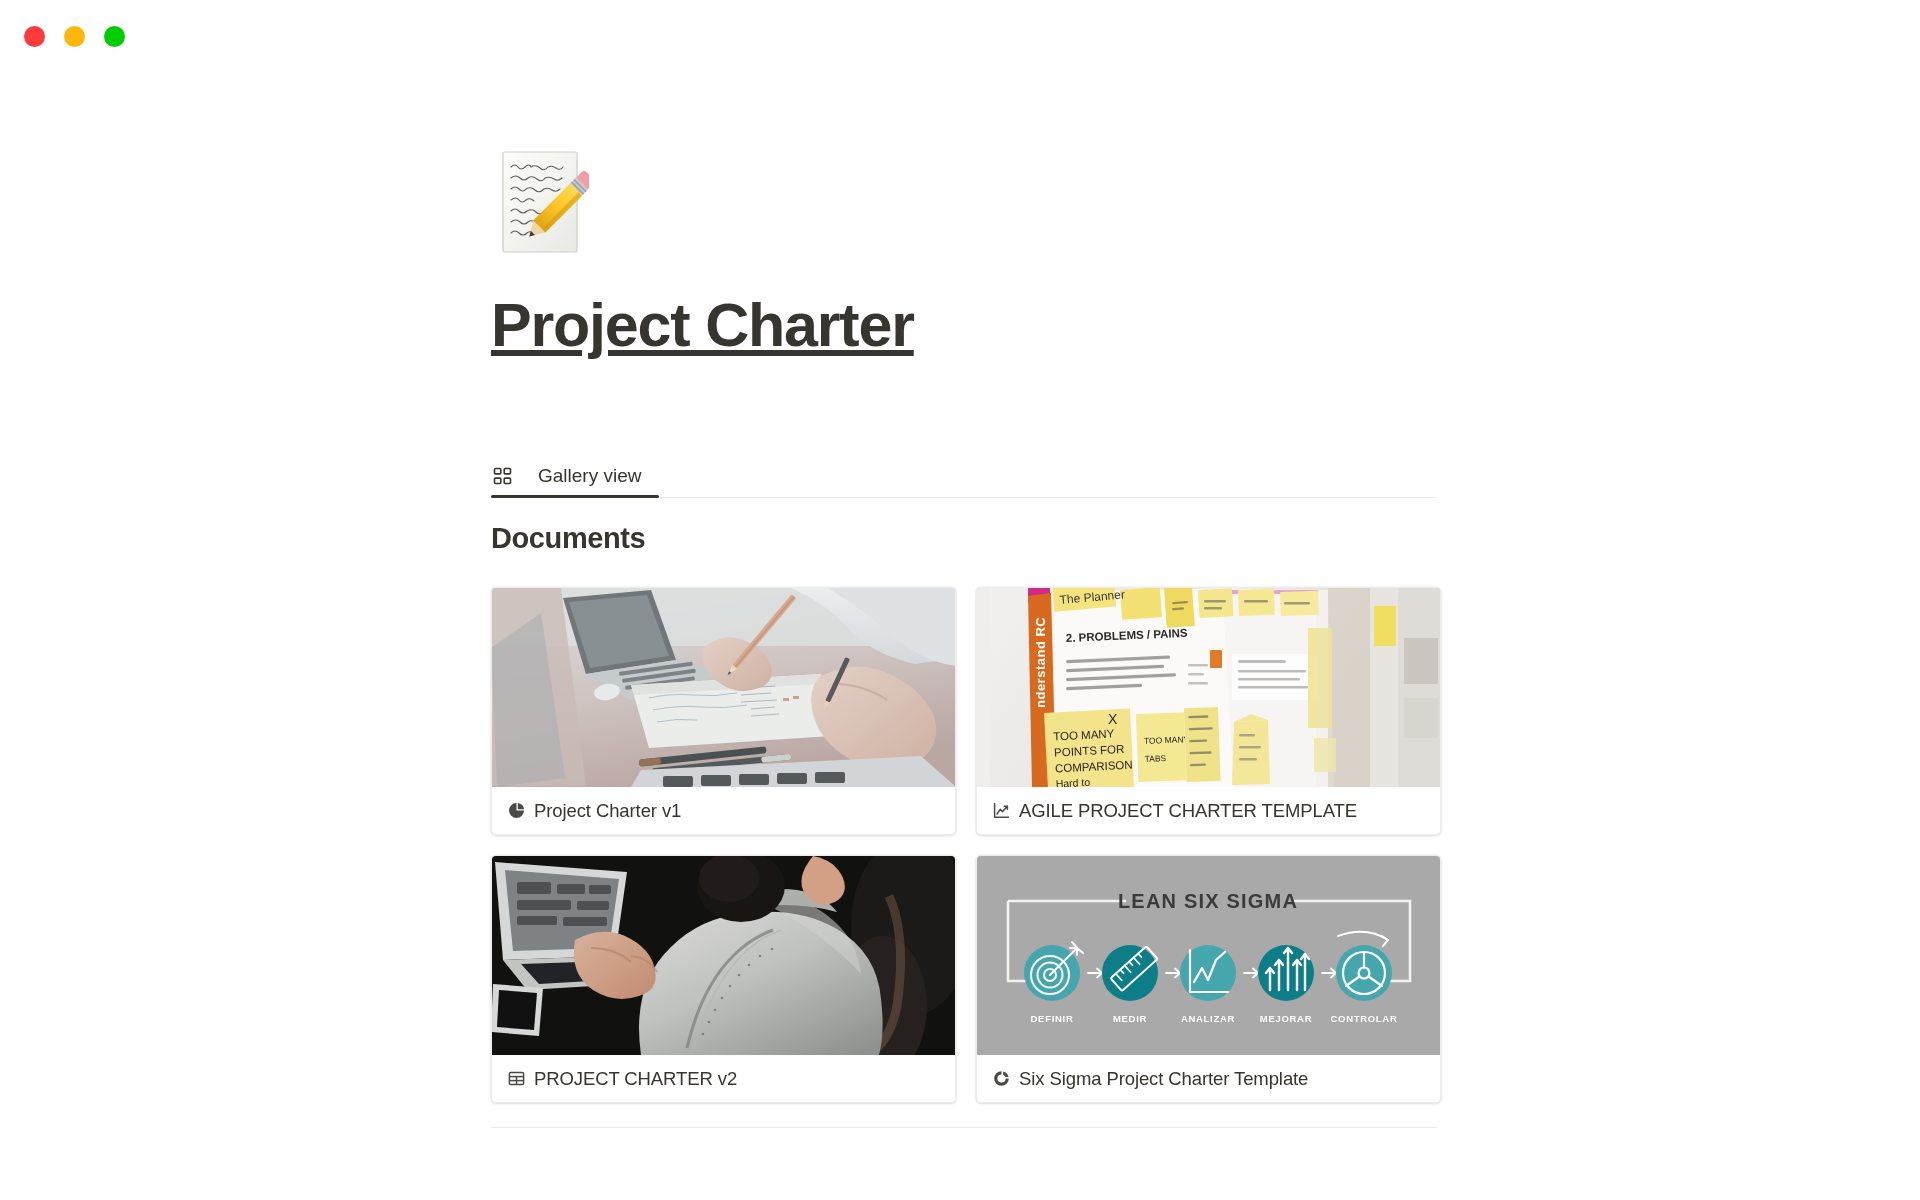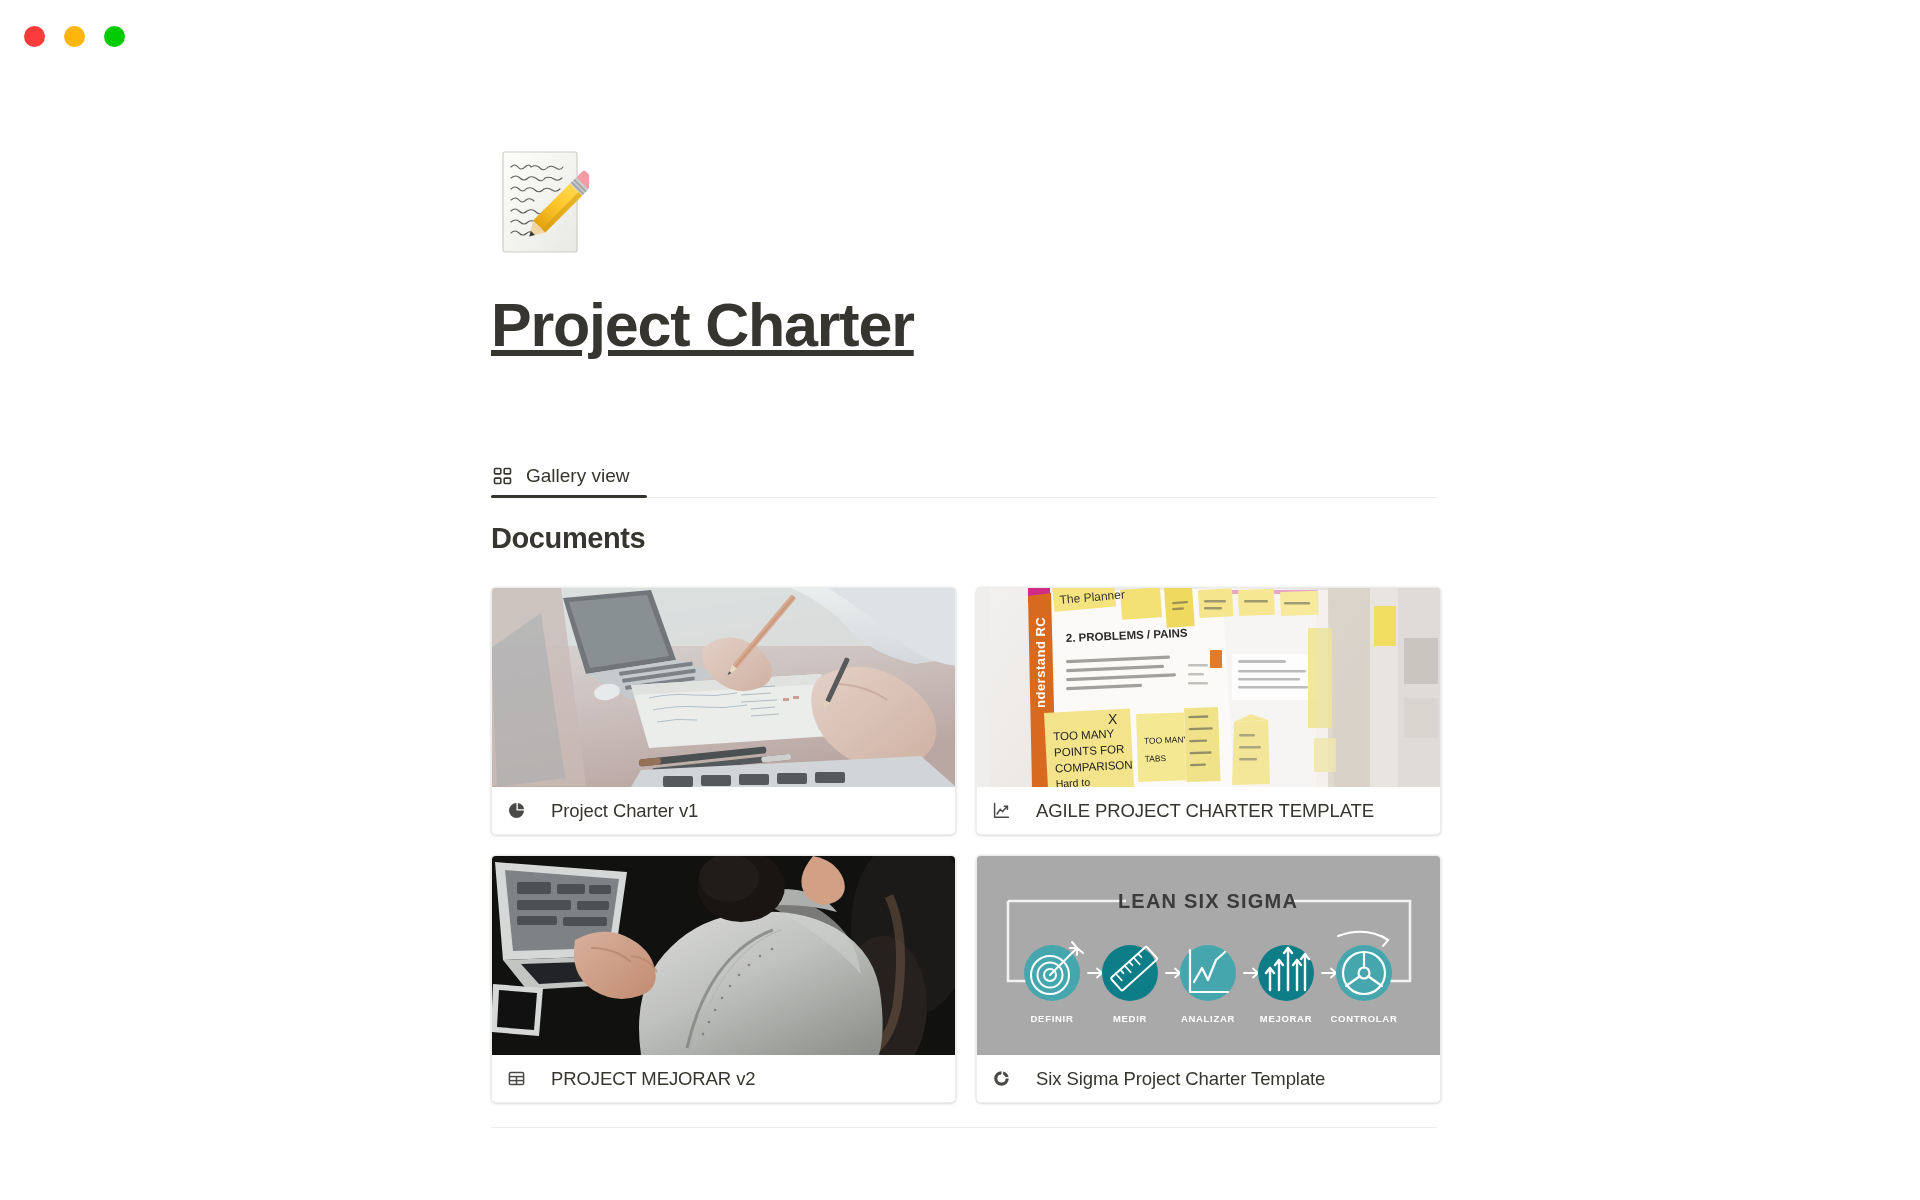--- a/index.html
+++ b/index.html
@@ -68,21 +68,21 @@
   
   .view-tabs {
     position: relative;
     height: 42px;
     border-bottom: 1.5px solid #ebebe9;
     margin-bottom: 24px;
   }
   .view-tab {
     display: inline-flex;
     align-items: center;
-    gap: 14px;
+    gap: 26px;
     height: 40px;
     padding: 0 18px 0 2px;
     font-size: 19px;
     color: #37352f;
     cursor: pointer;
     position: relative;
   }
   .view-tab.active::after {
     content: "";
     position: absolute;
@@ -124,21 +124,21 @@
     height: 199px;
     overflow: hidden;
     position: relative;
     background: #d8d6d4;
   }
   .card-cover svg { display: block; width: 100%; height: 100%; }
   .card-caption {
     height: 47px;
     display: flex;
     align-items: center;
-    gap: 26px;
+    gap: 9px;
     padding: 4px 16px;
     background: #ffffff;
   }
   .card-caption .cap-icon {
     display: inline-flex;
     align-items: center;
     flex: 0 0 auto;
     color: #4a4a48;
   }
   .card-caption .cap-text {
@@ -542,21 +542,21 @@
           <span class="cap-icon">
             <svg width="17" height="17" viewBox="0 0 17 17" xmlns="http://www.w3.org/2000/svg">
               <g fill="none" stroke="#4a4a48" stroke-width="1.5">
                 <rect x="1.4" y="2.4" width="14.2" height="12.2" rx="1.4"></rect>
                 <path d="M1.4 6.6 H15.6"></path>
                 <path d="M8.5 6.6 V14.6"></path>
                 <path d="M1.4 10.6 H15.6"></path>
               </g>
             </svg>
           </span>
-          <span class="cap-text">PROJECT MEJORAR v2</span>
+          <span class="cap-text">PROJECT CHARTER v2</span>
         </div>
       </div>
 
       <div class="gallery-card">
         <div class="card-cover">
           <svg viewBox="0 0 465 199" preserveAspectRatio="xMidYMid slice" xmlns="http://www.w3.org/2000/svg">
             <rect width="465" height="199" fill="#a9a9a9"></rect>
 
             <path d="M32 45 L150 45 M318 45 L434 45 L434 125 L398 125
                      M32 45 L32 125 L66 125" stroke="#f2f2f2" stroke-width="2.6" fill="none" stroke-linecap="butt"></path>

